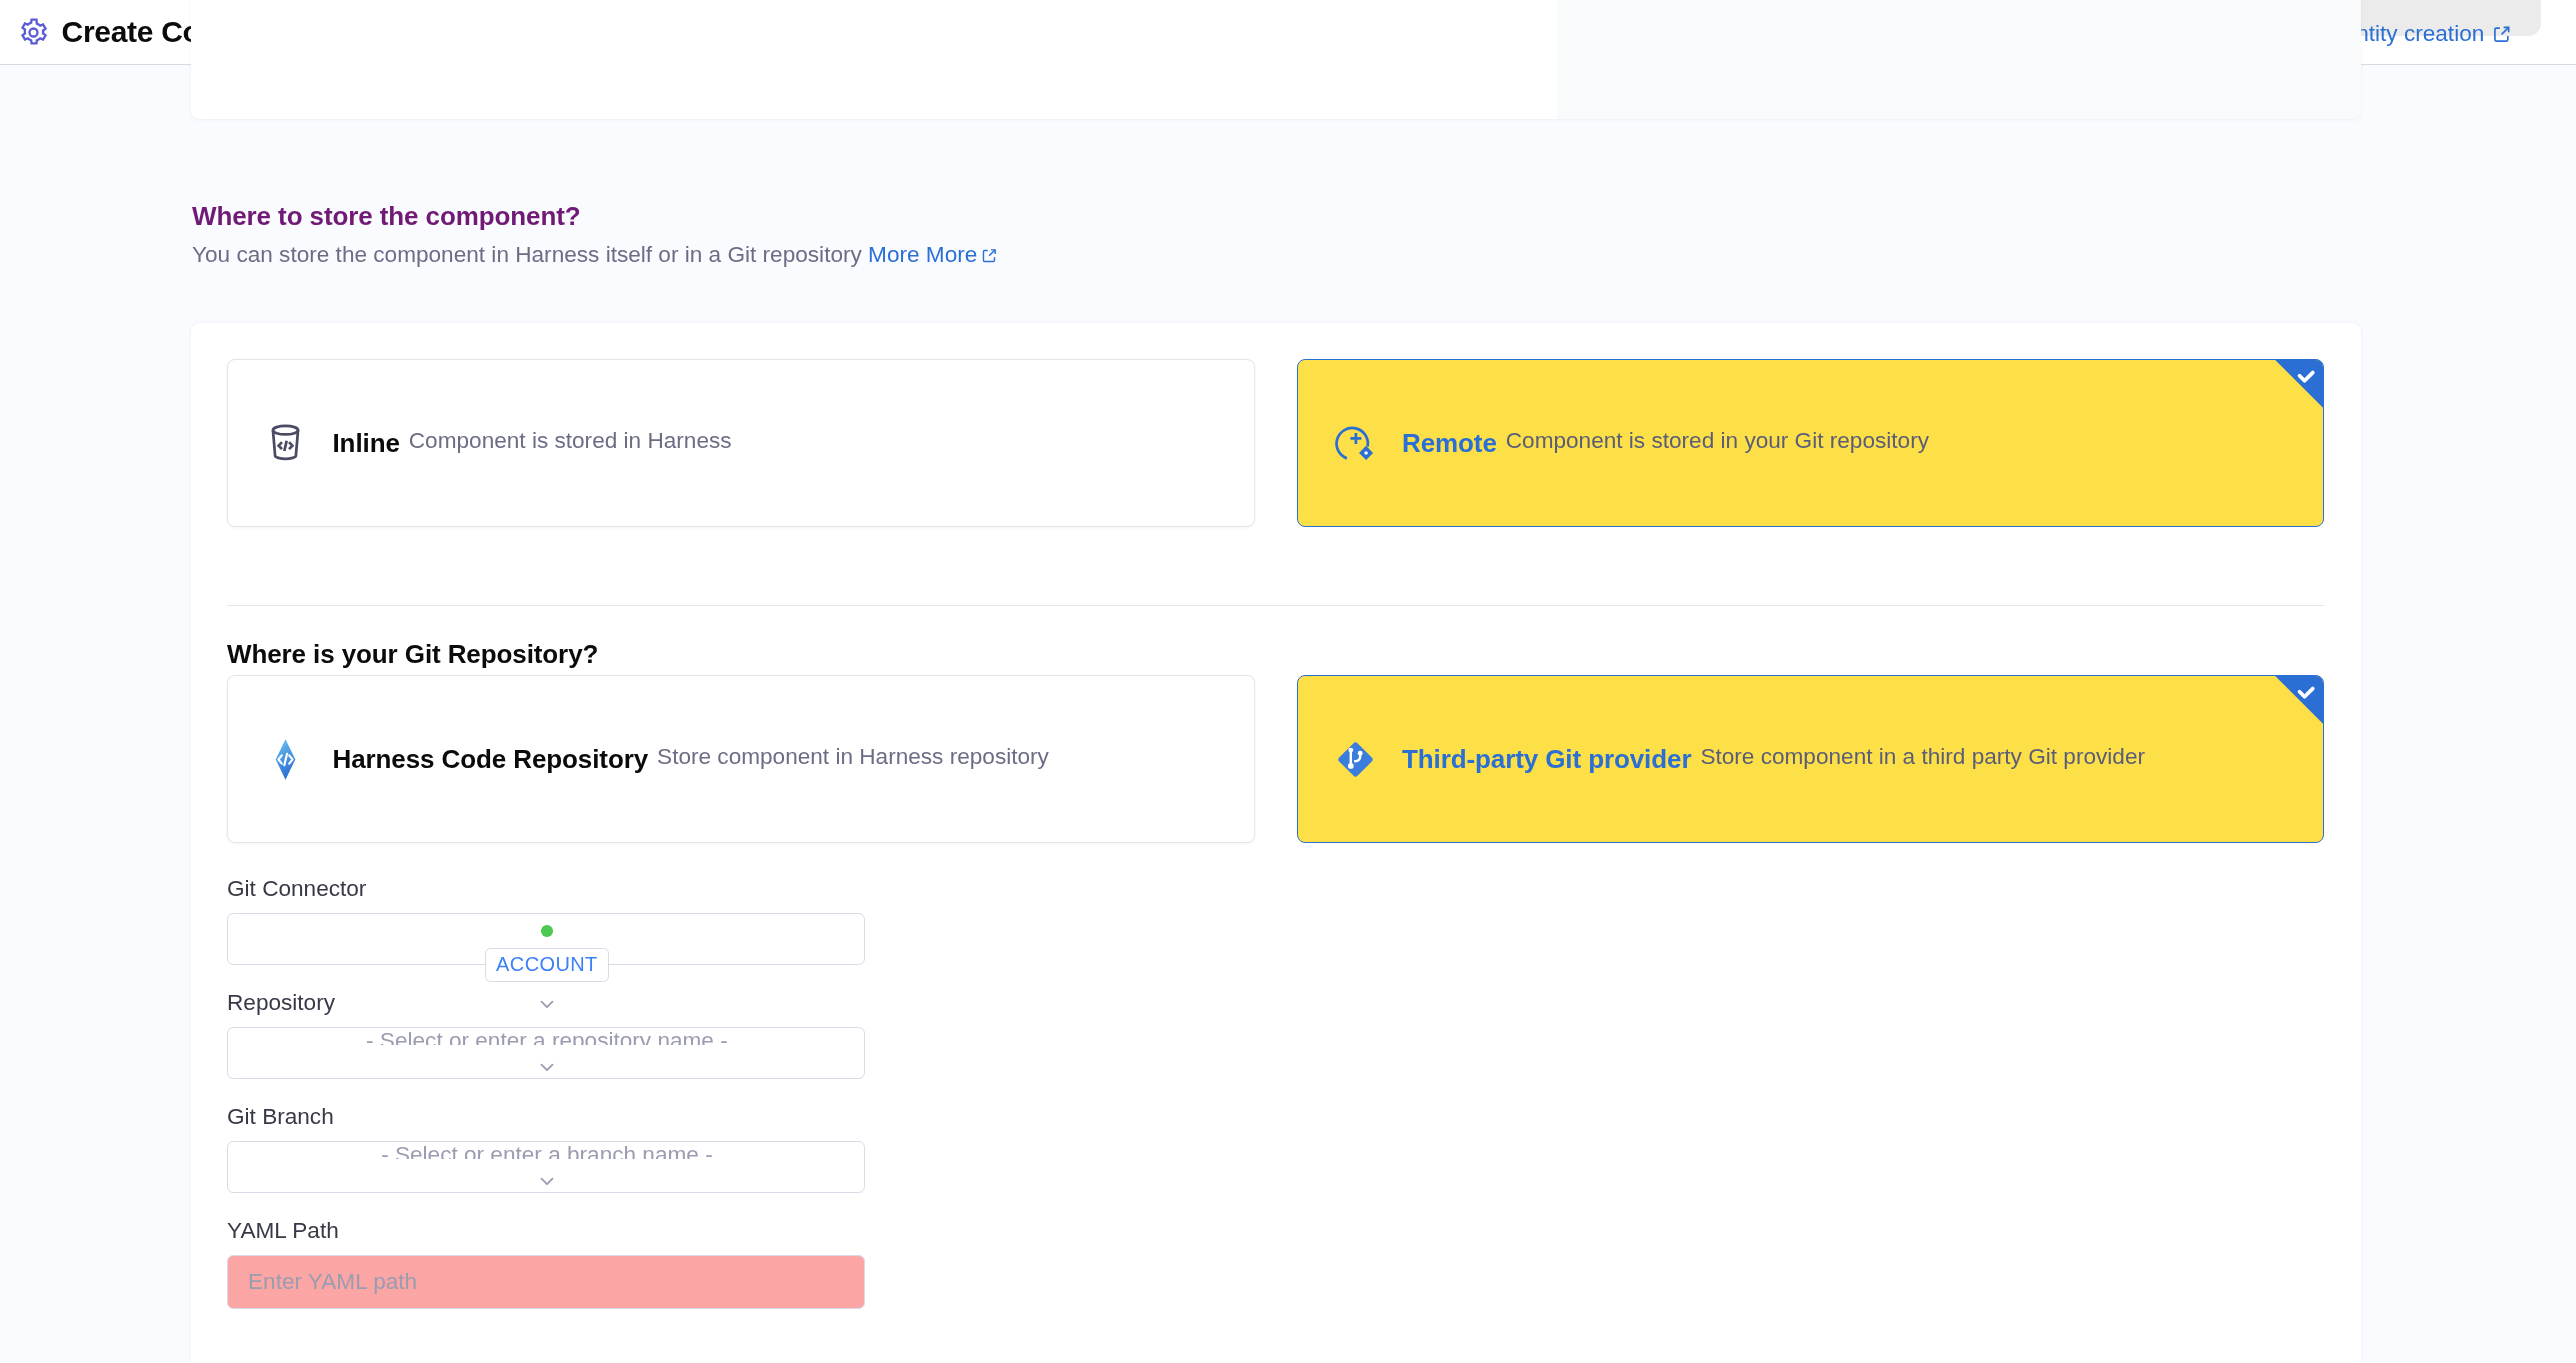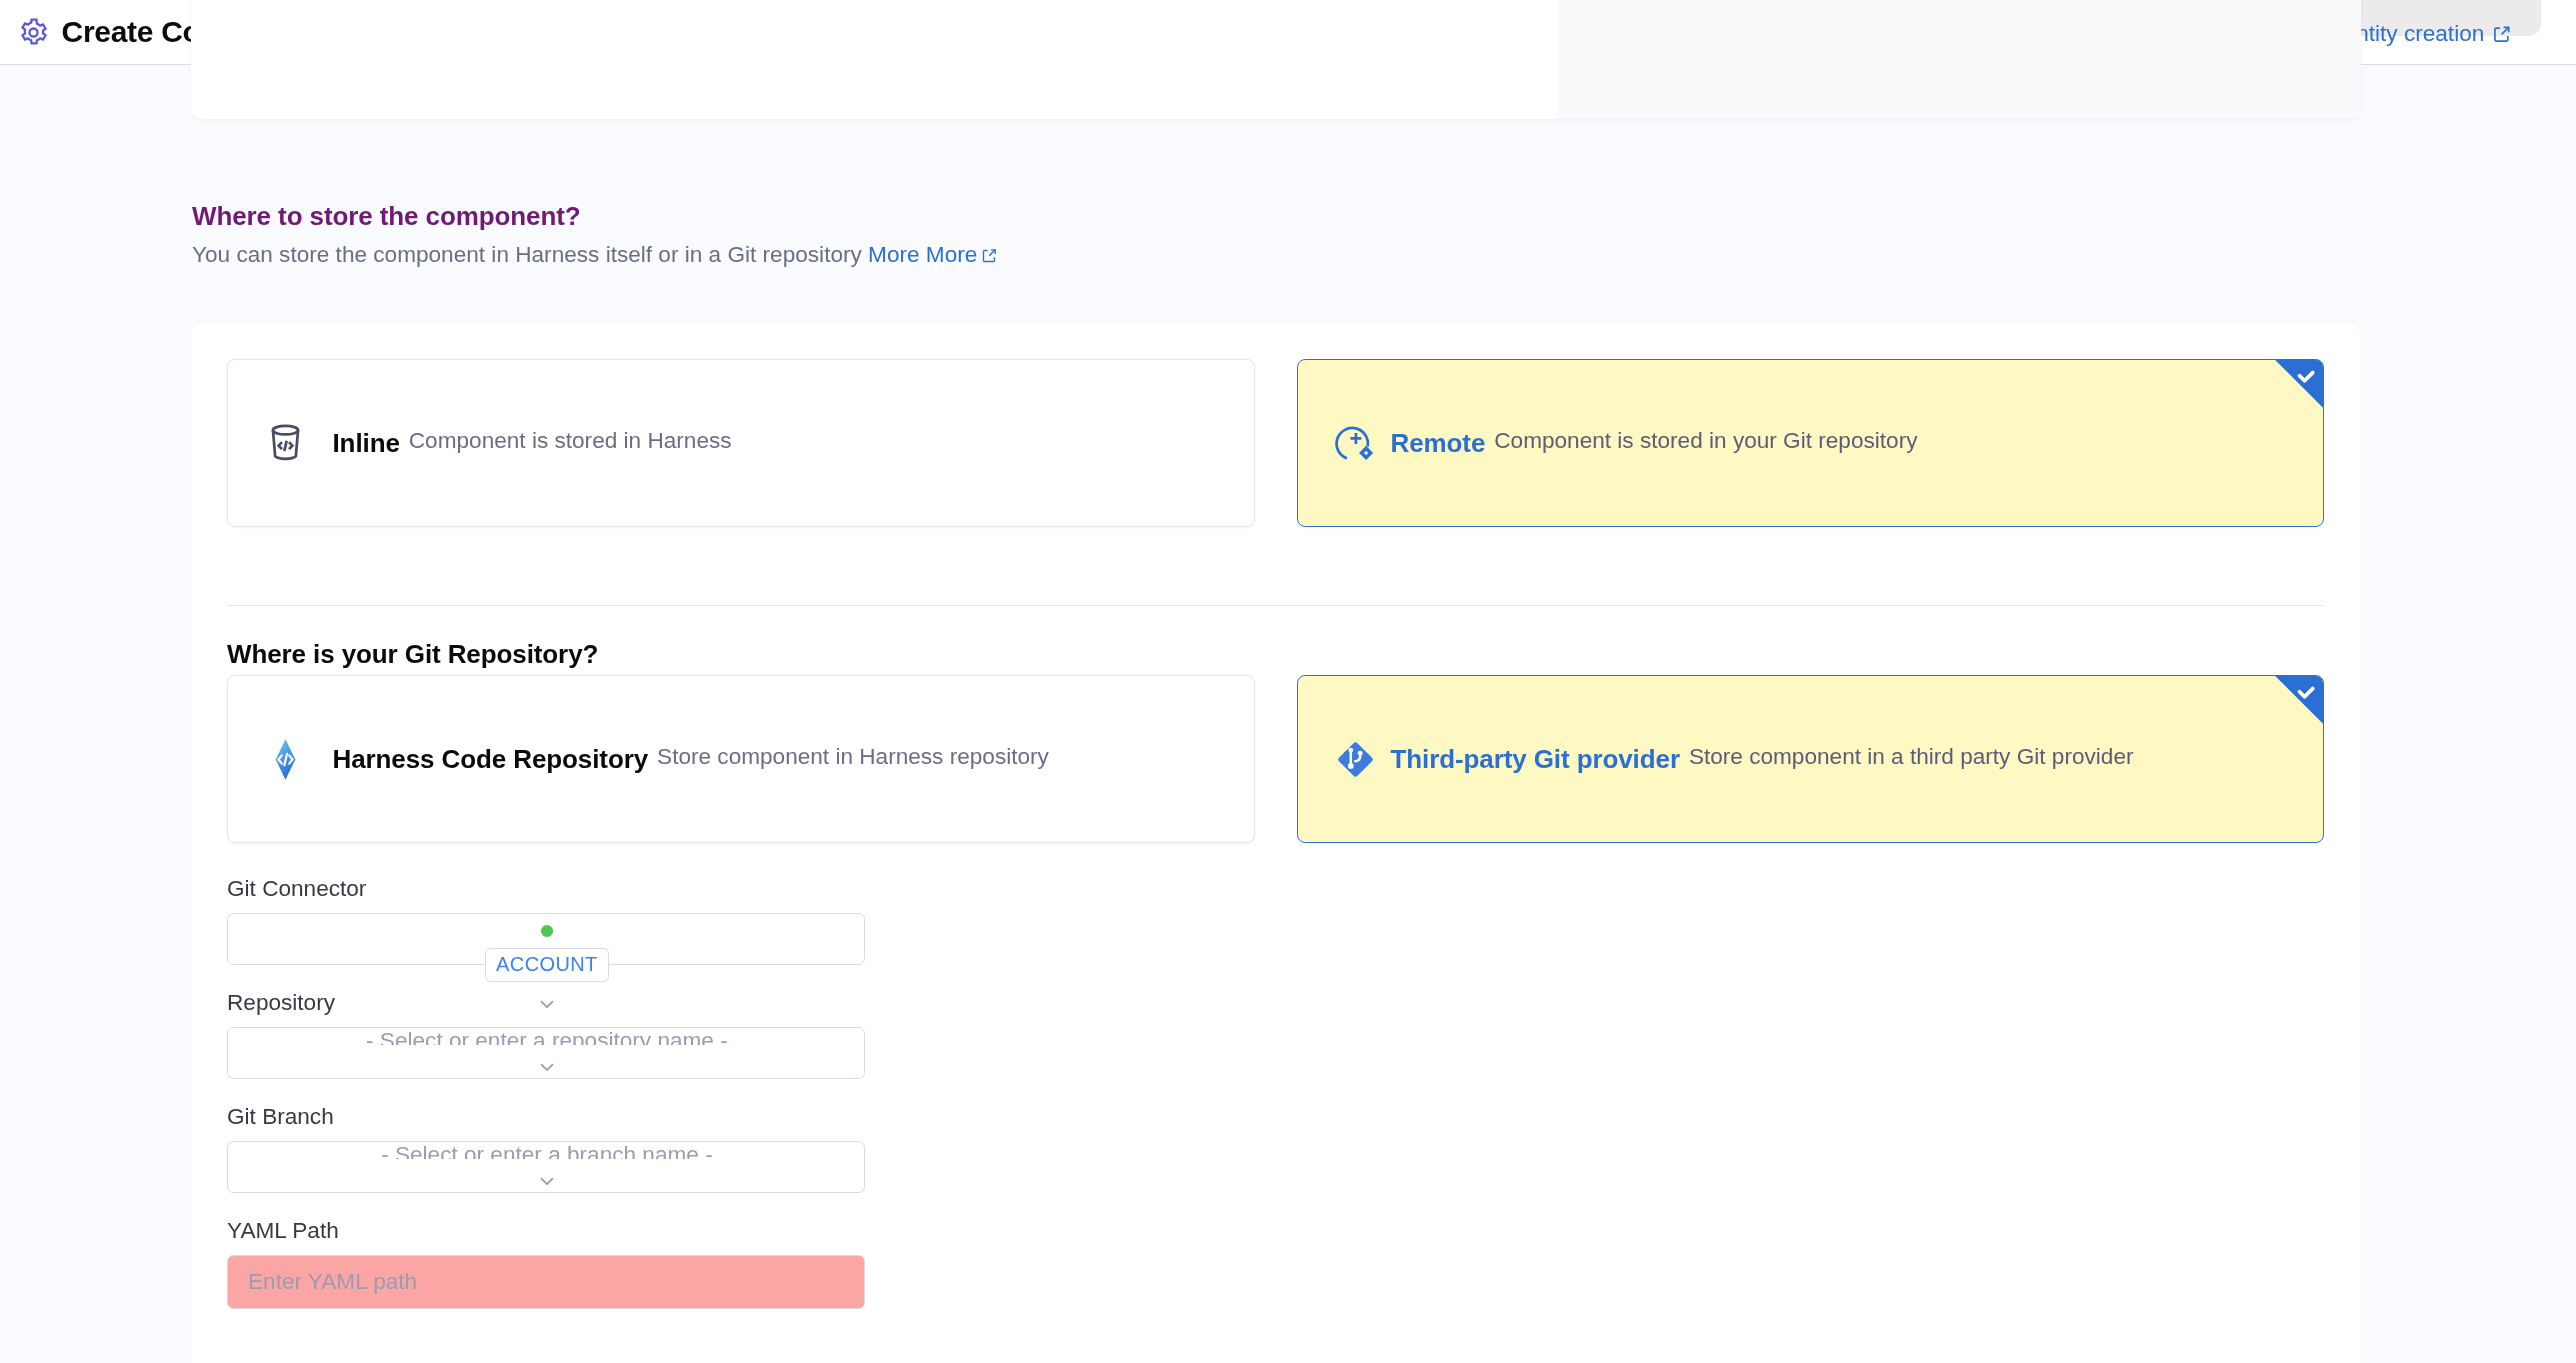--- a/index.html
+++ b/index.html
@@ -187,23 +187,22 @@
     display: flex;
     align-items: center;
     padding-left: 34px;
     gap: 23.5px;
     cursor: pointer;
     overflow: hidden;
     box-shadow: 0 0.9px 2.7px rgba(40,41,61,0.05);
   }
   .opt-card.selected {
     border: 1.8px solid #2b6fd4;
-    background: #fef9c3;
+    background: #fde047;
     box-shadow: none;
-    gap: 12px;
   }
 
   .opt-icon { width: 47px; height: 47px; flex: 0 0 47px; display: block; }
 
   .opt-text { display: flex; flex-direction: row; gap: 9px; }
   .opt-title {
     font-size: 26px;
     font-weight: bold;
     color: #0b0b0d;
     letter-spacing: -0.1px;

